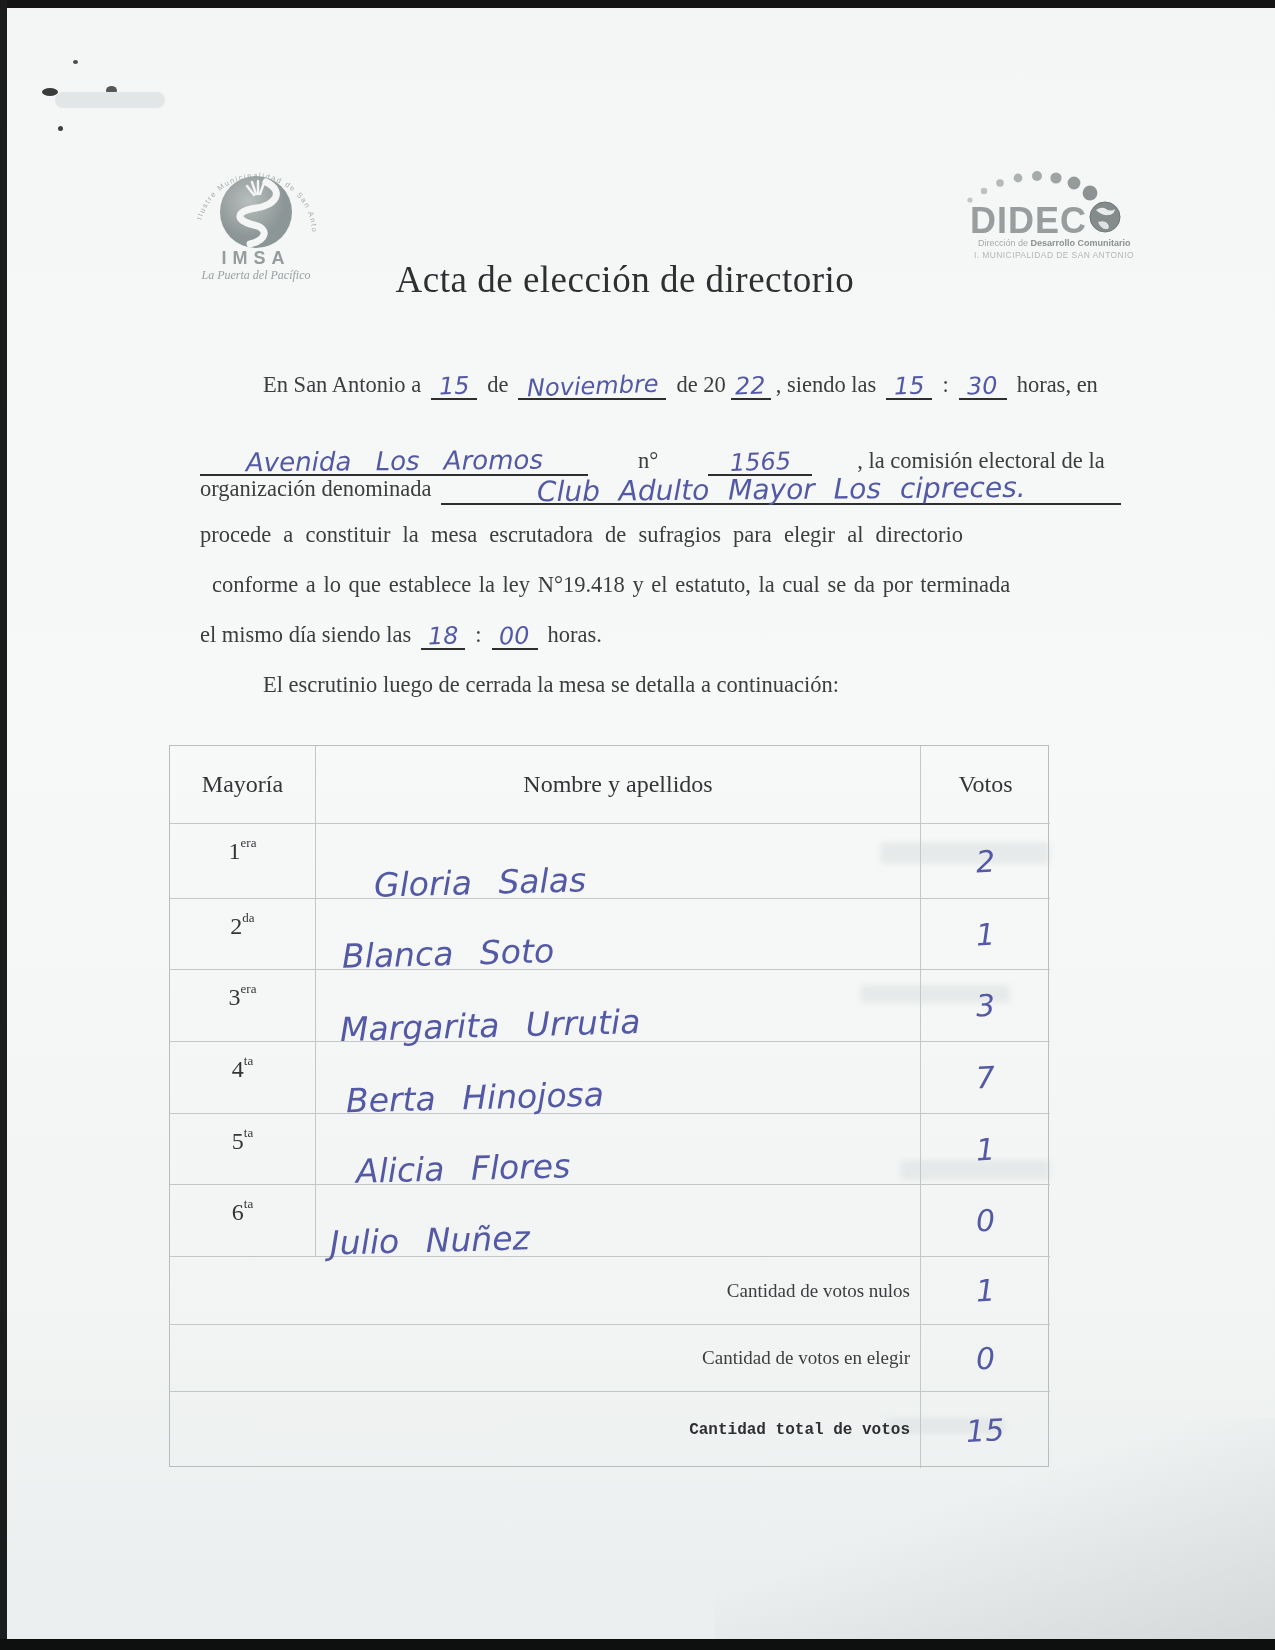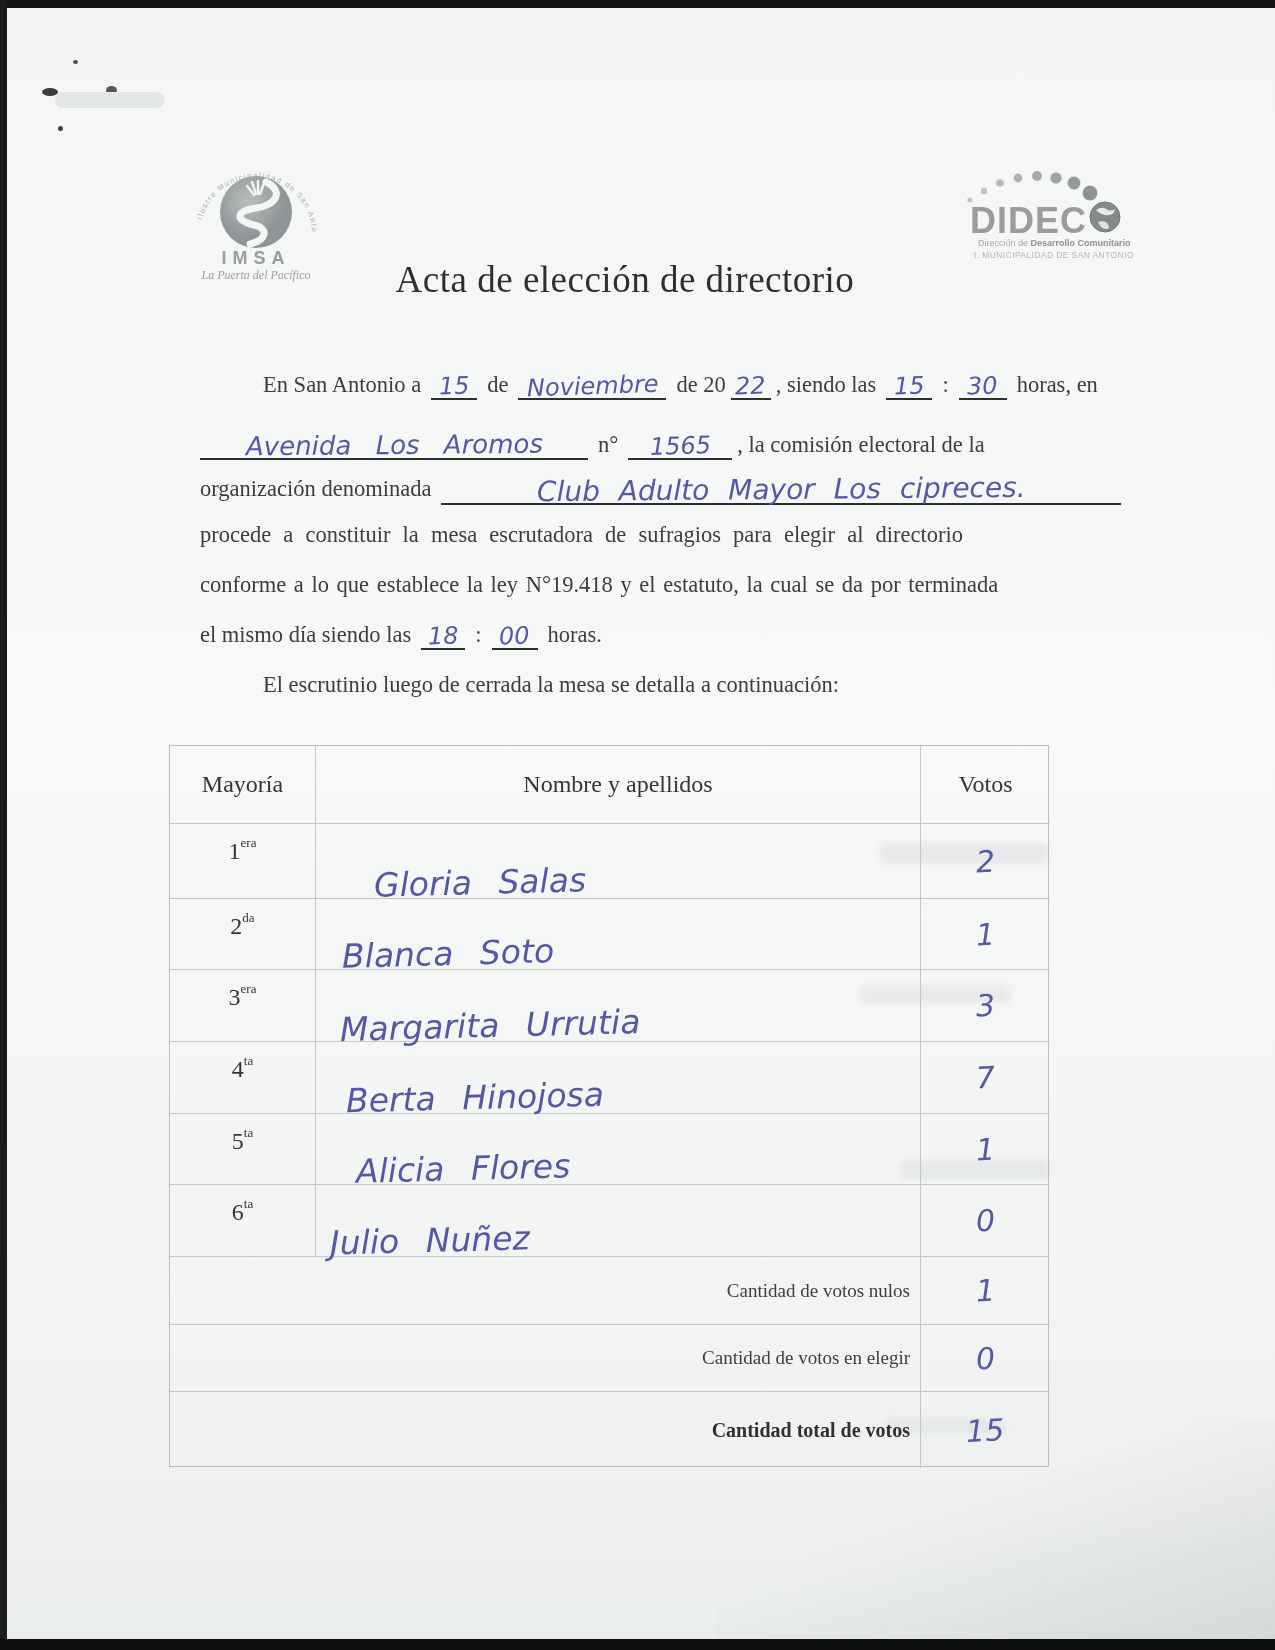--- a/index.html
+++ b/index.html
@@ -55,21 +55,21 @@
   .bl{border-left:1px solid #c3c7c7;}
   .head{align-items:center;justify-content:center;font-size:24px;color:#333537;}
   .rankc{align-items:flex-start;justify-content:center;padding-top:14px;font-size:24px;color:#333537;}
   .rankc sup{font-size:13px;line-height:1;position:relative;top:-2px;}
   .namec{align-items:flex-end;padding-bottom:0;}
   .name-hw{font-size:33px;word-spacing:16px;line-height:.9;transform:rotate(-1.5deg);}
   .votec{align-items:center;justify-content:center;}
   .vote-hw{font-size:30px;transform:rotate(-3deg);}
   .sumc{grid-column:1/3;align-items:center;justify-content:flex-end;
     padding-right:10px;font-size:19px;color:#3b3d3e;}
-  .sum-bold{font-weight:bold;font-size:20px;color:#2e3032;}
+  .sum-bold{font-weight:bold;font-size:16px;color:#2e3032;font-family:Liberation Mono, monospace;}
   .pl1{padding-left:58px;} .pl2{padding-left:26px;} .pl3{padding-left:24px;}
   .pl4{padding-left:30px;} .pl5{padding-left:40px;} .pl6{padding-left:14px;}
 </style>
 </head>
 <body>
 
 <div class="page">
 
   <div class="edge-top"></div>
   <div class="edge-left"></div>
@@ -146,34 +146,34 @@
     <span class="blank" style="min-width:148px;"><span class="hw hw-sm">Noviembre</span></span>
     <span class="seg">de 20</span>
     <span class="blank" style="min-width:40px;margin-left:0;"><span class="hw hw-sm">22</span></span>
     <span class="seg" style="margin-left:0;">, siendo las</span>
     <span class="blank" style="min-width:46px;"><span class="hw hw-sm">15</span></span>
     <span class="seg">:</span>
     <span class="blank" style="min-width:48px;"><span class="hw hw-sm">30</span></span>
     <span class="seg">horas, en</span>
   </div>
 
-  <div class="line" style="left:200px;top:428px;">
+  <div class="line" style="left:200px;top:444px;gap:40px;">
     <span class="blank" style="min-width:388px;margin-left:0;"><span class="hw hw-addr">Avenida Los Aromos</span></span>
     <span class="seg">n°</span>
     <span class="blank" style="min-width:104px;"><span class="hw hw-sm">1565</span></span>
     <span class="seg" style="margin-left:0;">, la comisión electoral de la</span>
   </div>
 
   <div class="line" style="left:200px;top:470px;">
     <span class="seg">organización denominada</span>
     <span class="blank" style="min-width:680px;"><span class="hw hw-org">Club Adulto Mayor Los cipreces.</span></span>
   </div>
 
   <div class="line just4" style="left:200px;top:522px;">procede a constituir la mesa escrutadora de sufragios para elegir al directorio</div>
-  <div class="line just5" style="left:200px;top:572px;">conforme a lo que establece la ley N°19.418 y el estatuto, la cual se da por terminada</div>
+  <div class="line just5" style="left:212px;top:572px;">conforme a lo que establece la ley N°19.418 y el estatuto, la cual se da por terminada</div>
 
   <div class="line" style="left:200px;top:620px;justify-content:flex-end;">
     <span class="seg">el mismo día siendo las</span>
     <span class="blank" style="min-width:44px;"><span class="hw hw-sm">18</span></span>
     <span class="seg">:</span>
     <span class="blank" style="min-width:46px;"><span class="hw hw-sm">00</span></span>
     <span class="seg">horas.</span>
   </div>
 
   <div class="line" style="left:263px;top:672px;">El escrutinio luego de cerrada la mesa se detalla a continuación:</div>

